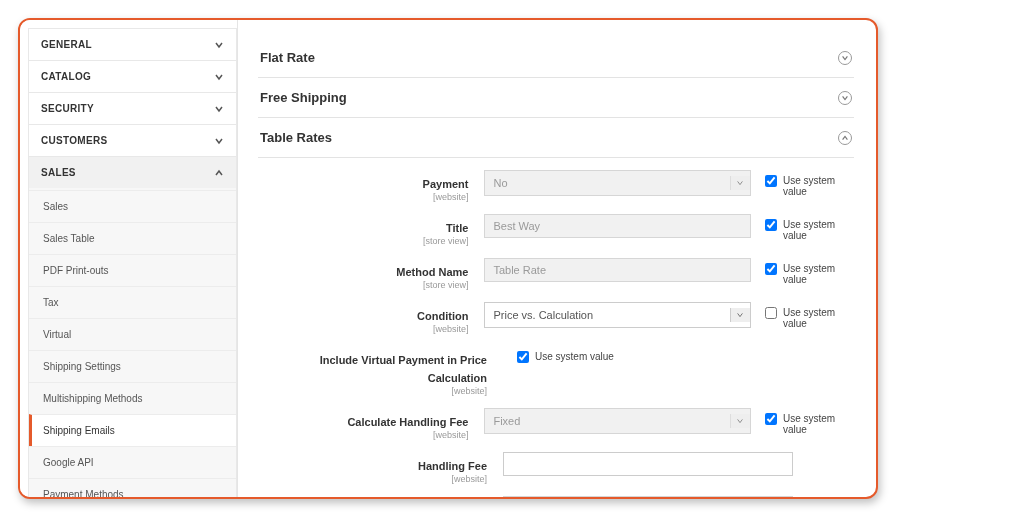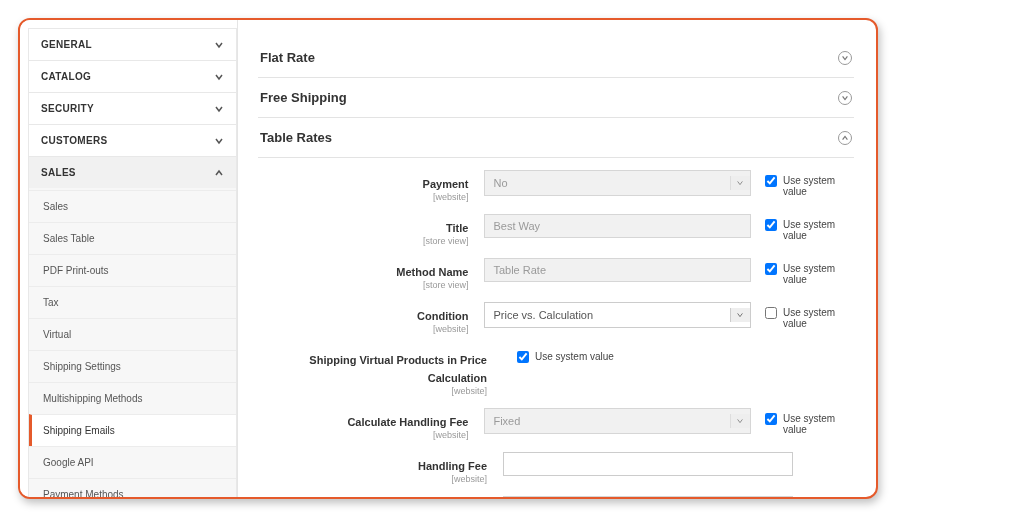--- a/index.html
+++ b/index.html
@@ -315,21 +315,21 @@
           </div>
         </div>
         <label class="form-check">
           <input type="checkbox" style="">
           <span>Use system value</span>
         </label>
       </div>
 
       <div class="form-row">
         <div class="form-label">
-          <span class="lbl">Shipping Virtual Products in Price Calculation</span>
+          <span class="lbl">Include Virtual Payment in Price Calculation</span>
           <span class="scope">[website]</span>
         </div>
         <label class="form-check">
           <input type="checkbox" checked="" style="">
           <span>Use system value</span>
         </label>
       </div>
 
       <div class="form-row">
         <div class="form-label">

